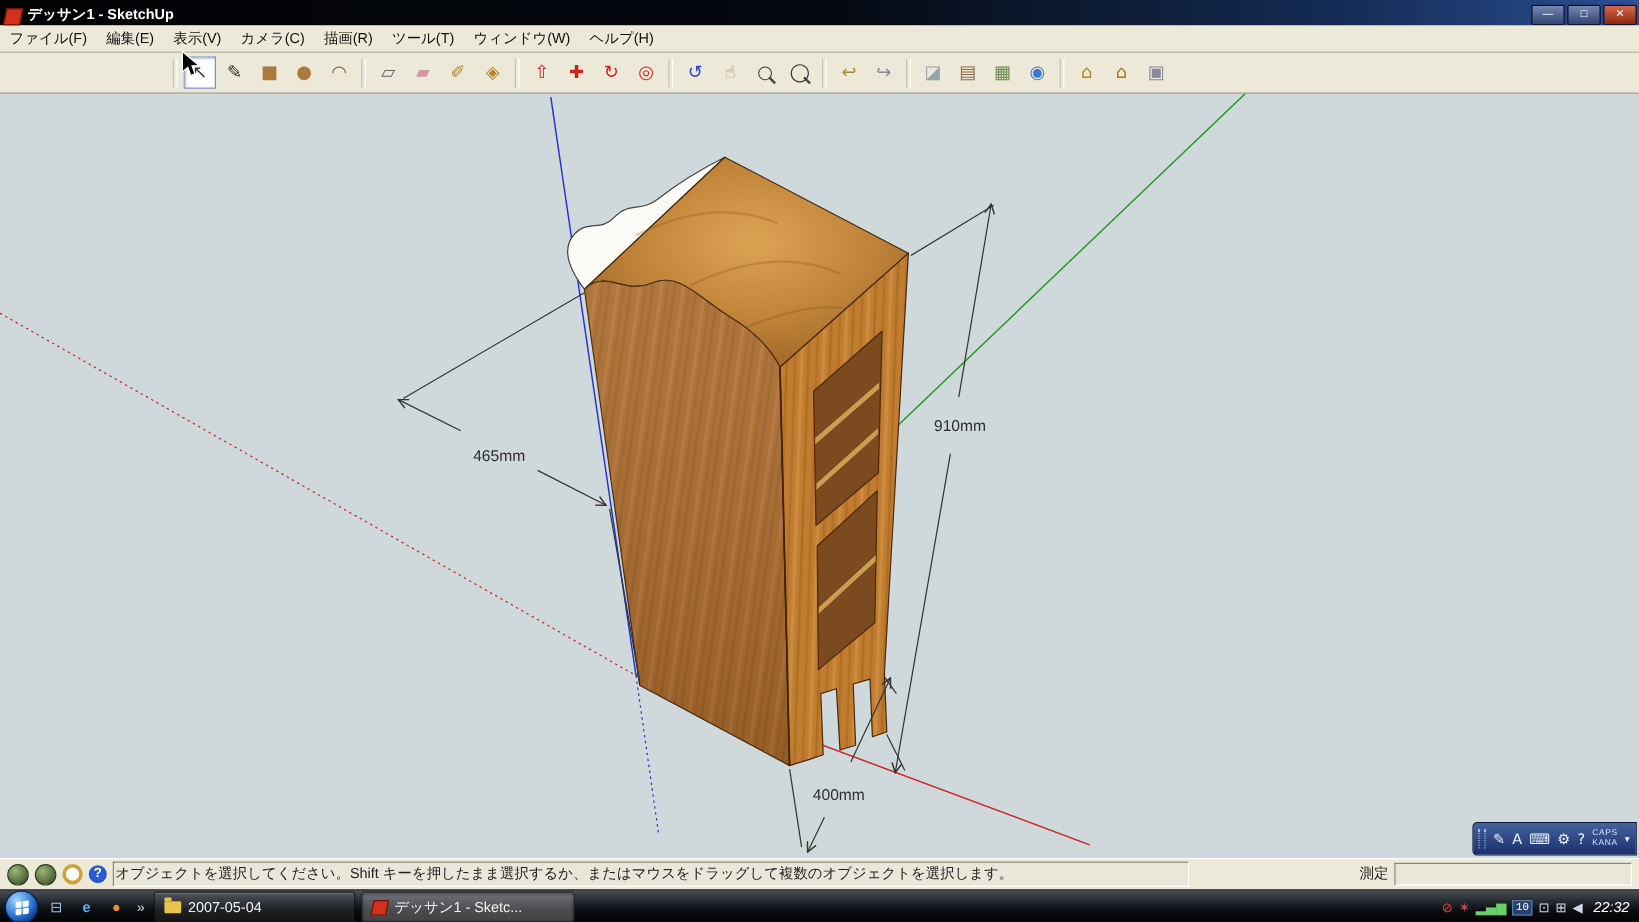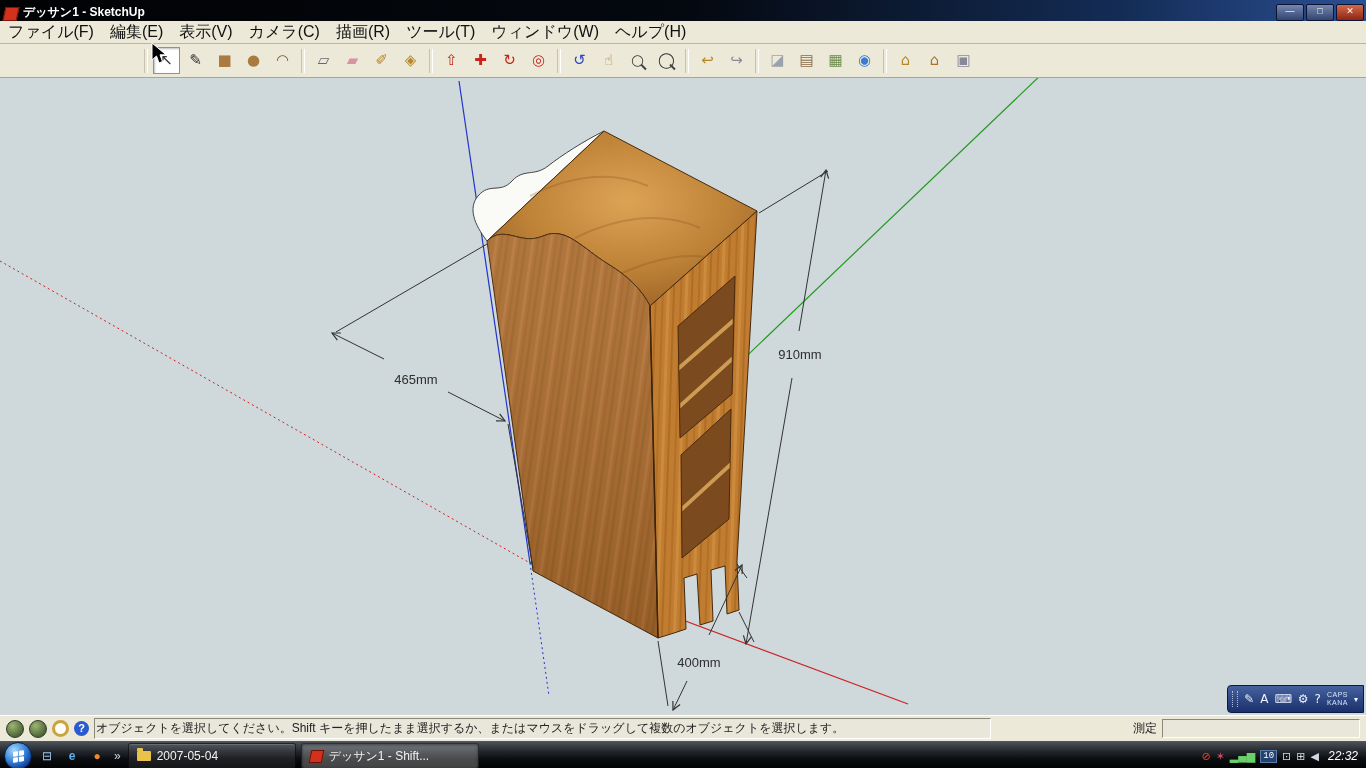--- a/index.html
+++ b/index.html
@@ -12,21 +12,21 @@
     color:#fff;padding:0 2px 0 4px;flex:0 0 auto;}
   .su-logo{width:12px;height:12px;background:#d2311e;transform:skewX(-12deg);
     border:1px solid #7e1508;margin-right:5px;}
   .title-text{font-size:12px;font-weight:bold;flex:1;white-space:nowrap;overflow:hidden;}
   .winbtn{width:26px;height:15px;margin-left:2px;font-size:9px;line-height:13px;text-align:center;
     color:#fff;background:linear-gradient(#7587b1,#32456f);border:1px solid #0b1430;border-radius:2px;cursor:default;}
   .winbtn.close{background:linear-gradient(#d4694a,#8e2512);}
 
   
   .menubar{height:22px;background:#ece9d8;border-bottom:1px solid #b9b5a4;display:flex;
-    align-items:center;font-size:16px;color:#111;flex:0 0 auto;}
+    align-items:center;font-size:12px;color:#111;flex:0 0 auto;}
   .menu-item{padding:3px 8px;white-space:nowrap;}
 
   
   .toolbar{height:33px;background:#ece9d8;border-bottom:1px solid #a9a593;display:flex;
     align-items:center;padding-left:140px;flex:0 0 auto;position:relative;}
   .tsep{width:2px;height:24px;margin:0 4px;border-left:1px solid #c7c3b2;border-right:1px solid #fff;}
   .tb{width:27px;height:27px;margin:0 1px;background:transparent;border:1px solid transparent;
     display:flex;align-items:center;justify-content:center;position:relative;padding:0;cursor:default;}
   .tb.pressed{background:#fff;border:1px solid #7a93c0;box-shadow:inset 1px 1px 2px rgba(0,0,0,.25);}
   .tb .g{font-size:15px;line-height:1;color:#333;font-family:"DejaVu Sans",sans-serif;}
@@ -353,21 +353,21 @@
     <button class="ql" data-name="browser-icon" style="color:#5ab0f0;font-weight:bold">e</button>
     <button class="ql" data-name="firefox-icon" style="color:#f08a2a">●</button>
     <span class="chevron" data-name="quick-launch-chevron">»</span>
 
     <div class="taskbtn" style="width:150px" data-name="taskbar-button-folder">
       <span class="folder-ic" data-name="folder-icon"></span>
       <span class="lbl" data-name="taskbar-button-label">2007-05-04</span>
     </div>
     <div class="taskbtn active" style="width:160px" data-name="taskbar-button-sketchup">
       <span class="su-ic" data-name="sketchup-taskbar-icon"></span>
-      <span class="lbl" data-name="taskbar-button-label">デッサン1 - Shift...</span>
+      <span class="lbl" data-name="taskbar-button-label">デッサン1 - Sketc...</span>
     </div>
 
     <span class="spacer" data-name="taskbar-spacer"></span>
 
     <div class="tray" data-name="system-tray">
       <span class="ti red" data-name="security-alert-icon">⊘</span>
       <span class="ti crimson" data-name="notifier-icon">✶</span>
       <span class="ti green" data-name="signal-icon">▂▄▆</span>
       <span class="ti badge" data-name="ime-badge-icon">10</span>
       <span class="ti" data-name="display-icon">⊡</span>

